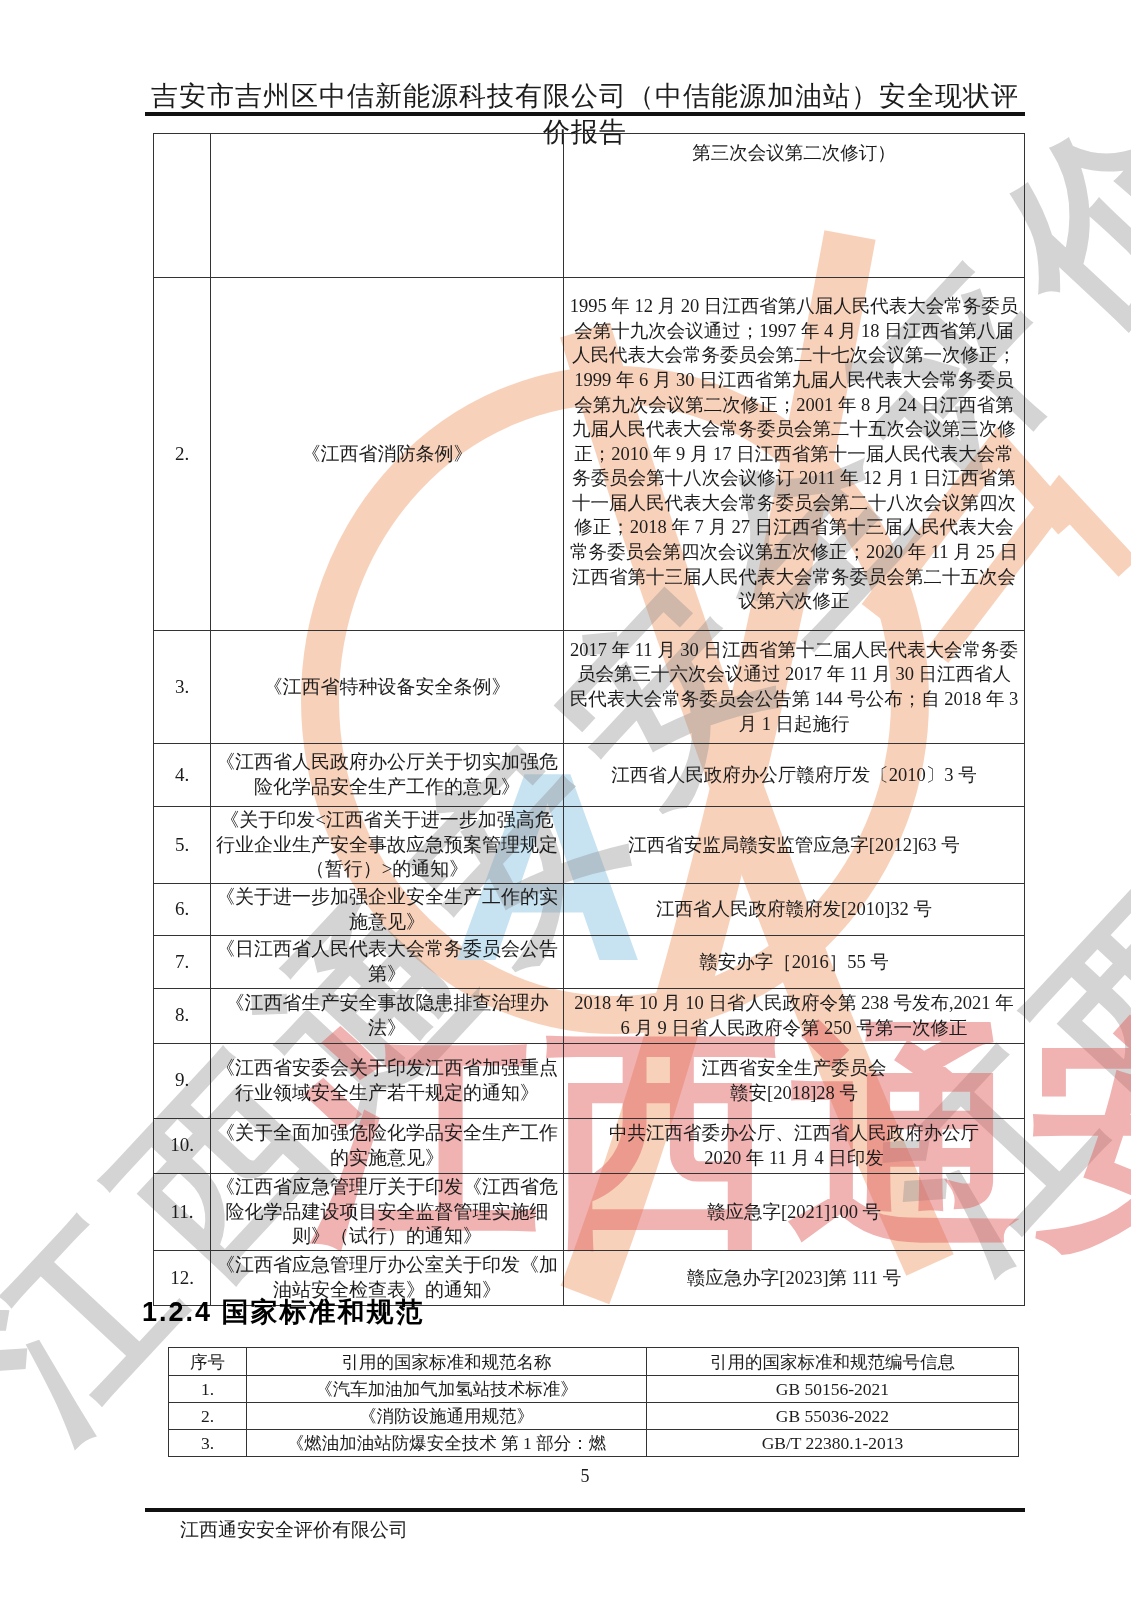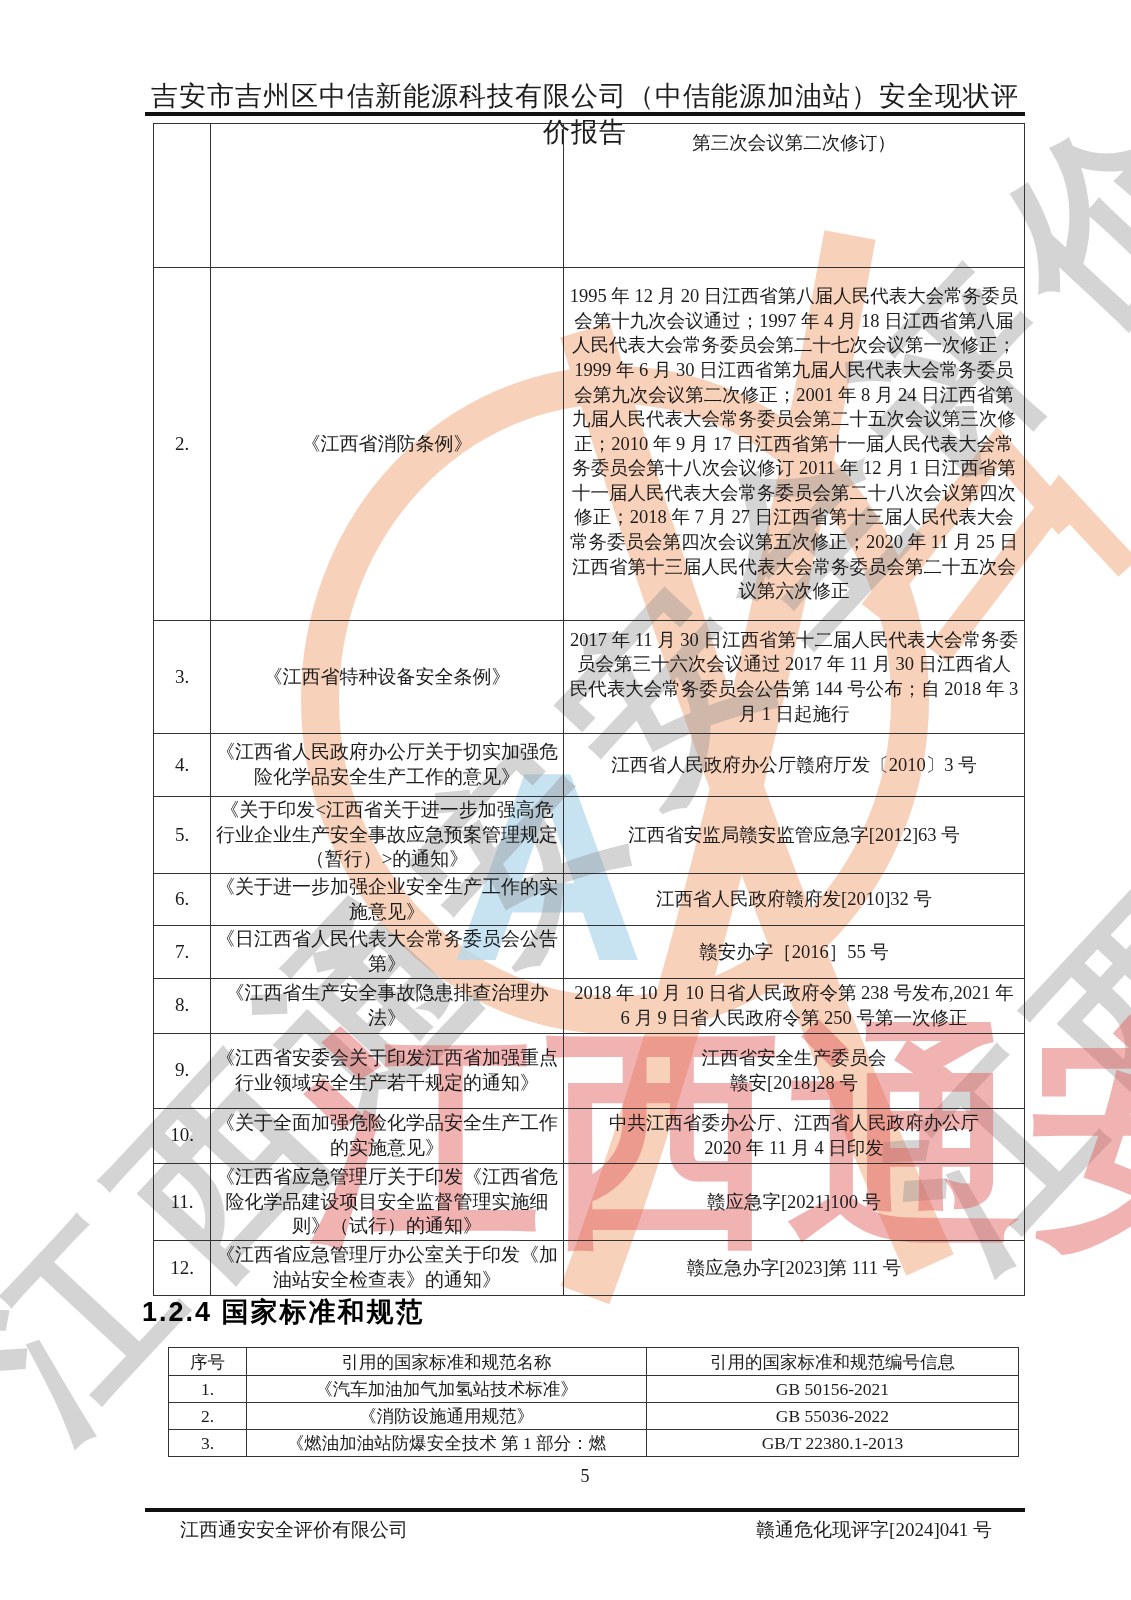--- a/index.html
+++ b/index.html
@@ -21,21 +21,21 @@
   
   .content{position:absolute;inset:0;z-index:1;}
   .doc-title{position:absolute;top:78px;left:145px;width:880px;text-align:center;
              font-size:27px;letter-spacing:1px;}
   .head-rule{position:absolute;top:112px;left:145px;width:880px;height:4px;background:#111;}
 
   table{border-collapse:collapse;table-layout:fixed;background:transparent;}
   td,th{border:1.5px solid #333;text-align:center;vertical-align:middle;
         padding:1px 5px;font-weight:normal;background:transparent;overflow:hidden;}
 
-  .t1{position:absolute;top:123px;left:153px;width:871px;font-size:19px;line-height:1.3;border-radius:30px;}
+  .t1{position:absolute;top:133px;left:153px;width:871px;font-size:19px;line-height:1.3;border-radius:30px;}
   .t1 td.info{white-space:pre-line;font-size:18.5px;line-height:1.33;}
   .t1 tr.r1 td.info{vertical-align:top;padding-top:7px;}
 
   .sec-head{position:absolute;top:1294px;left:142px;
             font-family:"Liberation Sans","DejaVu Sans",sans-serif;
             font-weight:bold;font-size:27px;letter-spacing:2px;color:#000;}
 
   .t2{position:absolute;top:1347px;left:168px;width:850px;font-size:17.5px;}
   .t2 tr{height:27px;}
 
@@ -170,16 +170,15 @@
         <td>3.</td>
         <td>《燃油加油站防爆安全技术 第 1 部分：燃</td>
         <td>GB/T 22380.1-2013</td>
       </tr>
     </tbody>
       </table>
 
     <div class="page-num">5</div>
     <div class="foot-rule"></div>
     <div class="foot-left">江西通安安全评价有限公司</div>
-    <div class="foot-right">赣通危化现评字[2024]041 号</div>
 
   </div>
 </div>
 
 </body></html>

